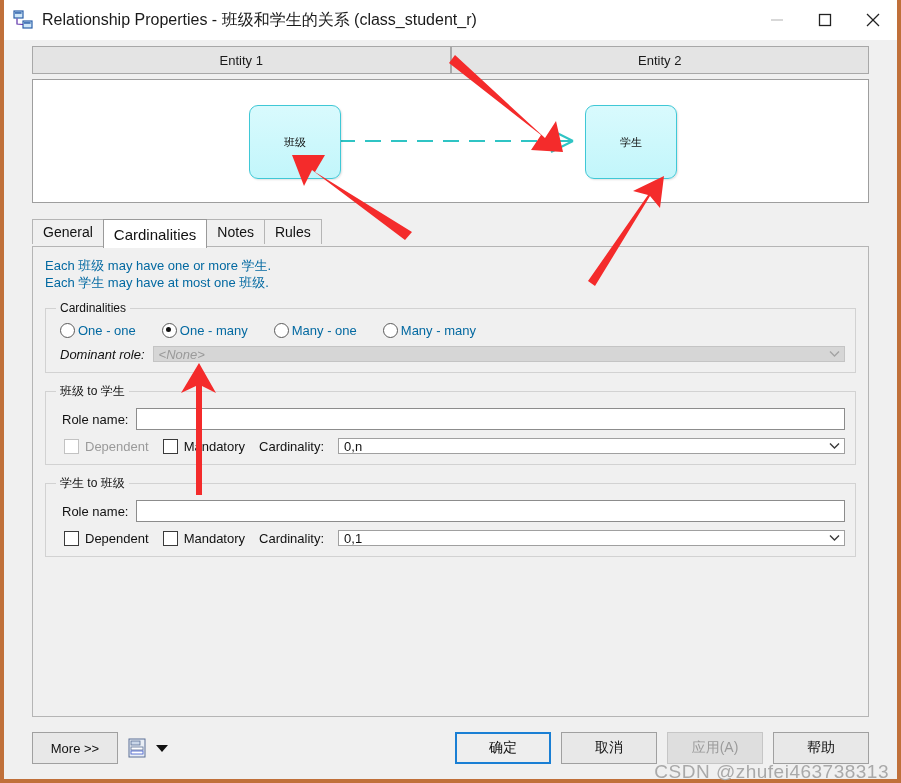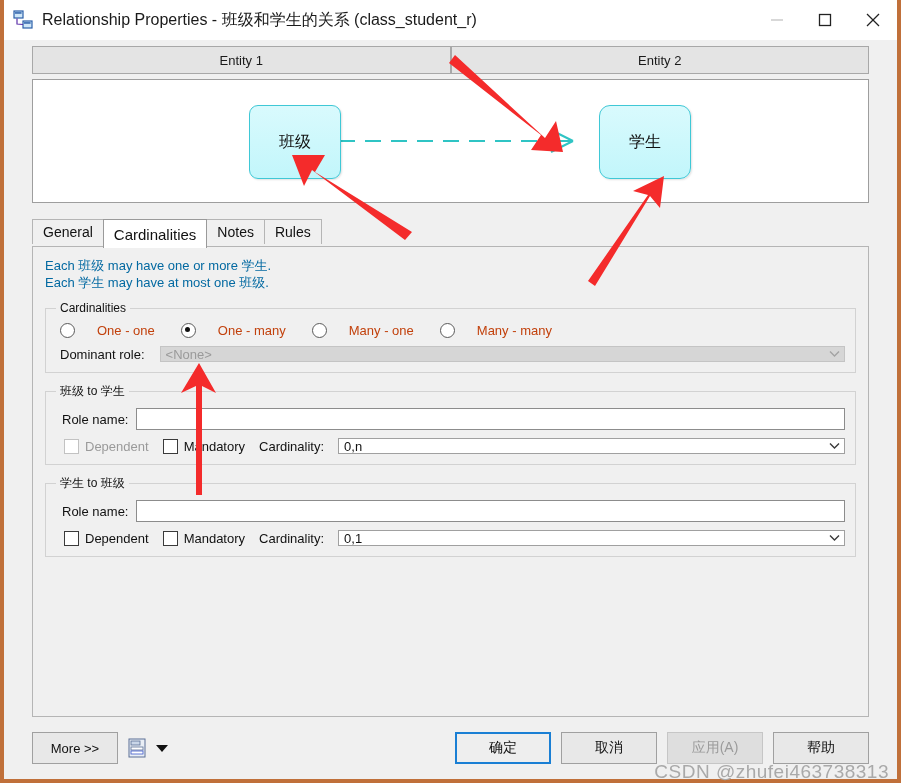--- a/index.html
+++ b/index.html
@@ -82,26 +82,26 @@
     flex: none;
     overflow: hidden;
   }
   .entity-box {
     position: absolute;
     width: 90px; height: 72px;
     border: 1.5px solid #3fc8d6;
     border-radius: 9px;
     background: linear-gradient(180deg, #d9fafd 0%, #c2f6fb 100%);
     display: flex; align-items: center; justify-content: center;
-    font-size: 16px;
+    font-size: 11px;
     color: #111;
     box-shadow: 1px 1px 2px rgba(0,0,0,.12);
   }
   #ent-left  { left: 216px; top: 25px; }
-  #ent-right { left: 566px; top: 25px; border-radius: 11px; }
+  #ent-right { left: 552px; top: 25px; }
   .link-svg { position: absolute; left: 0; top: 0; }
 
   
   .tabstrip {
     margin: 16px 0 0 28px;
     display: flex;
     align-items: flex-start;
     flex: none;
     height: 28px;
     position: relative;
@@ -146,22 +146,22 @@
     padding: 6px 10px 10px 10px;
   }
   fieldset.grp > legend {
     font-size: 12px;
     color: #111;
     padding: 0 4px;
   }
   .row { display: flex; align-items: center; }
   .radio-row { gap: 26px; margin: 2px 0 8px 4px; }
   .radio {
-    display: flex; align-items: center; gap: 22px;
-    font-size: 13px; color: #c2410c;
+    display: flex; align-items: center; gap: 3px;
+    font-size: 13px; color: #0369a1;
   }
   .radio .dot {
     width: 13px; height: 13px; border-radius: 50%;
     border: 1px solid #5a5a5a; background: #fff;
     position: relative; flex: none;
   }
   .radio .dot.on::after {
     content: ""; position: absolute;
     left: 3px; top: 3px; width: 5px; height: 5px;
     border-radius: 50%; background: #111;
@@ -316,21 +316,21 @@
         <label class="radio">
           <span class="dot"></span>
           <span>Many - one</span>
         </label>
         <label class="radio">
           <span class="dot"></span>
           <span>Many - many</span>
         </label>
       </div>
 
-      <div class="row" style="gap:15px; margin-left:4px;">
+      <div class="row" style="gap:8px; margin-left:4px;font-style:italic;">
         <span class="field-label">Dominant role:</span>
         <span class="combo disabled" style="flex:1;">
           <span class="val">&lt;None&gt;</span>
           <span class="chev">
             <svg width="11" height="8" viewBox="0 0 11 8">
                 <path d="M1 1.5 L5.5 6 L10 1.5" fill="none" stroke="#a3a3a3" stroke-width="1.4"></path>
               </svg>
           </span>
         </span>
       </div>

